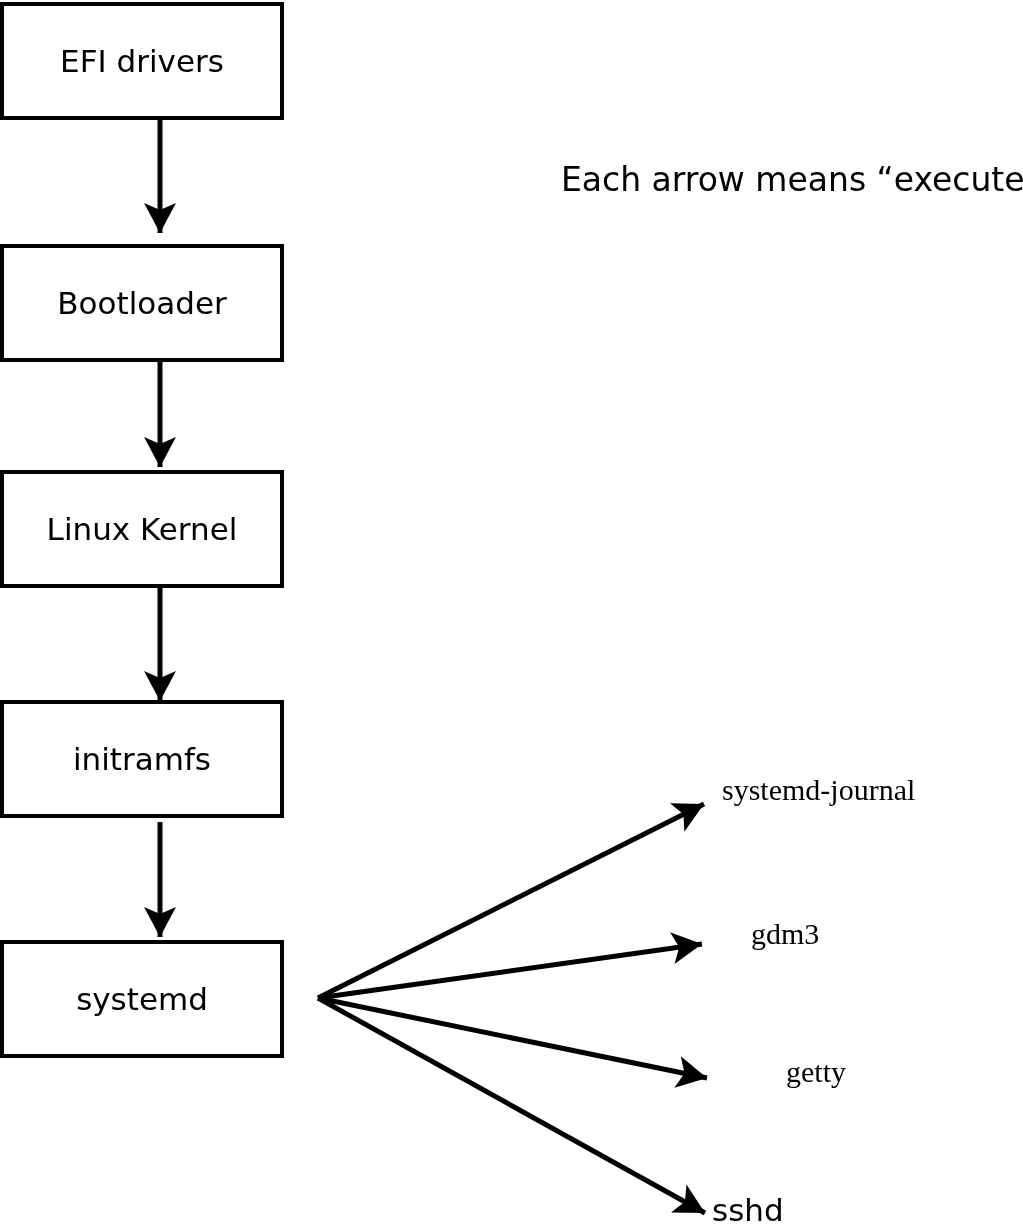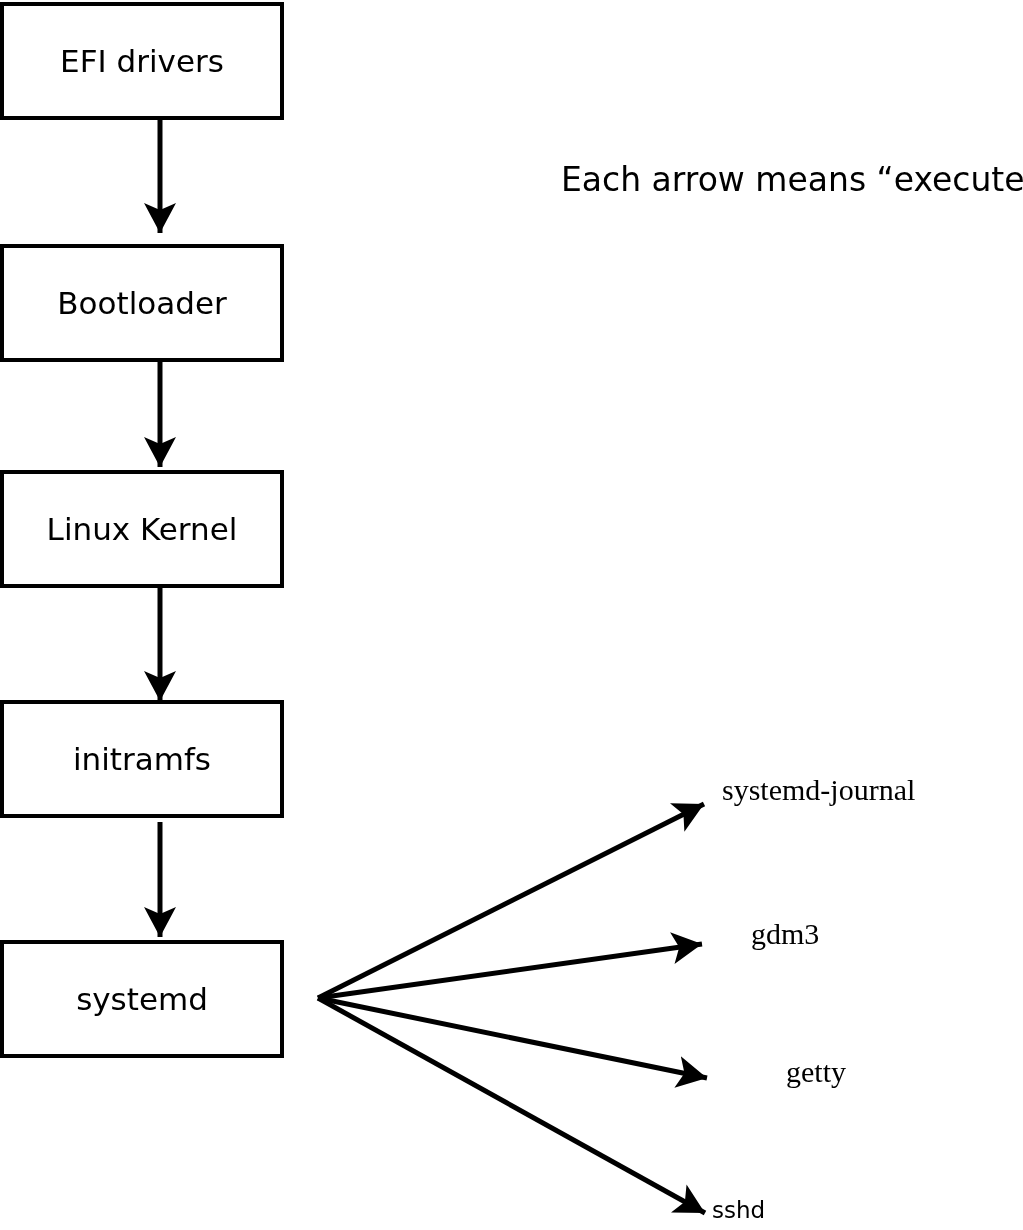--- a/index.html
+++ b/index.html
@@ -49,21 +49,21 @@
     font-size: 30px;
     line-height: 36px;
     white-space: nowrap;
   }
   .label-journal { left: 722px; top: 772px; }
   .label-gdm3    { left: 751px; top: 916px; }
   .label-getty   { left: 742px; top: 1054px; margin-left: 44px; }
   .label-sshd    {
     left: 712px; top: 1192px;
     font-family: "DejaVu Sans", sans-serif;
-    font-size: 23px;
+    font-size: 31px;
   }
 </style>
 </head>
 <body>
 
 <div class="canvas">
 
   <svg class="arrows-layer" width="1023" height="1230" viewBox="0 0 1023 1230" xmlns="http://www.w3.org/2000/svg">
     <defs>
       <marker id="ah" markerUnits="userSpaceOnUse" markerWidth="34" markerHeight="34" viewBox="0 0 34 34" refX="30" refY="17" orient="auto">

